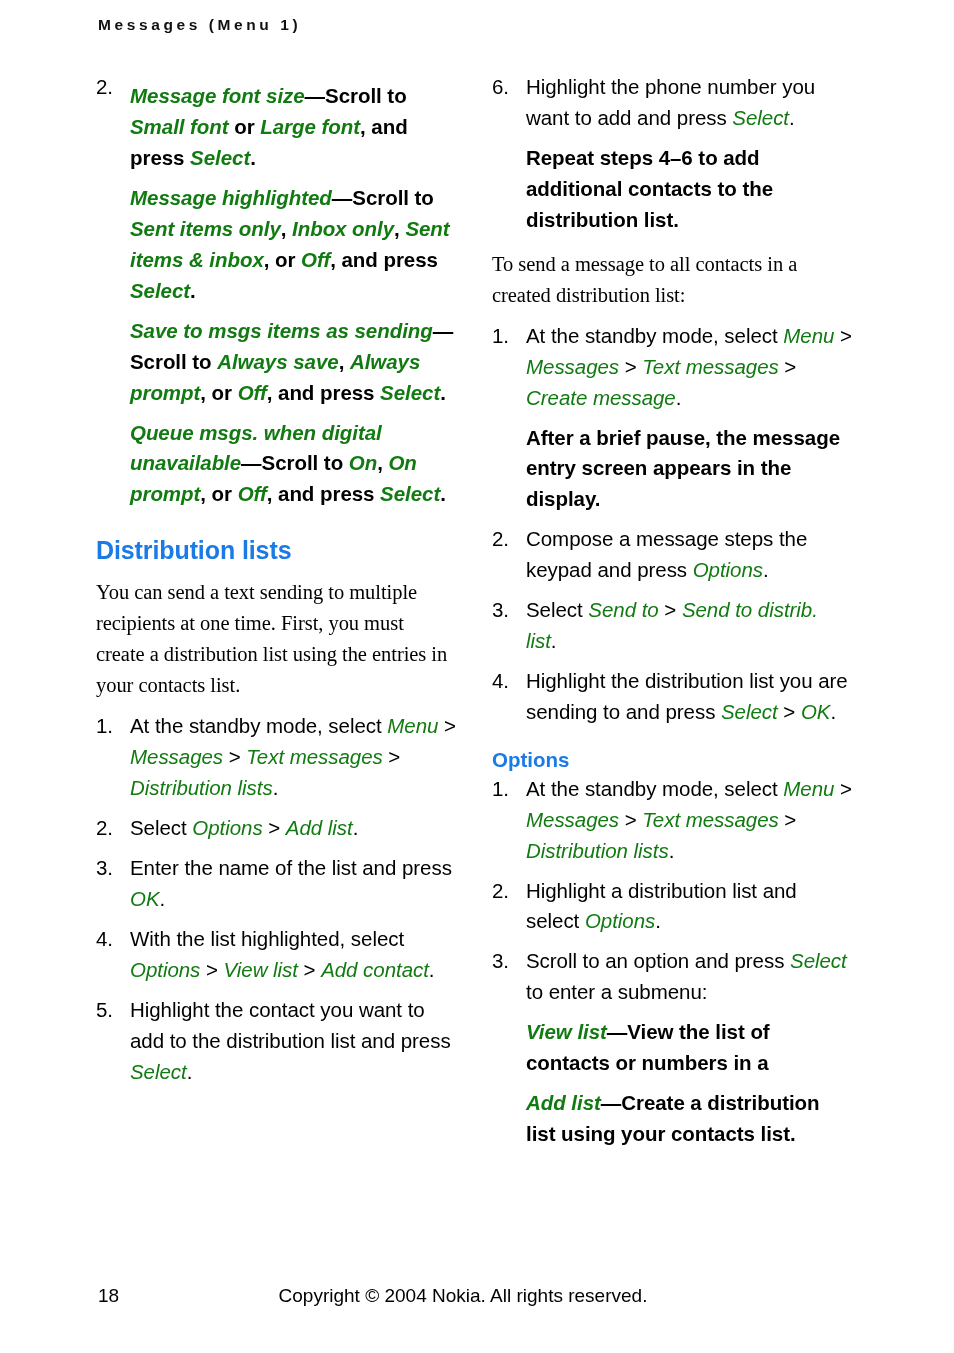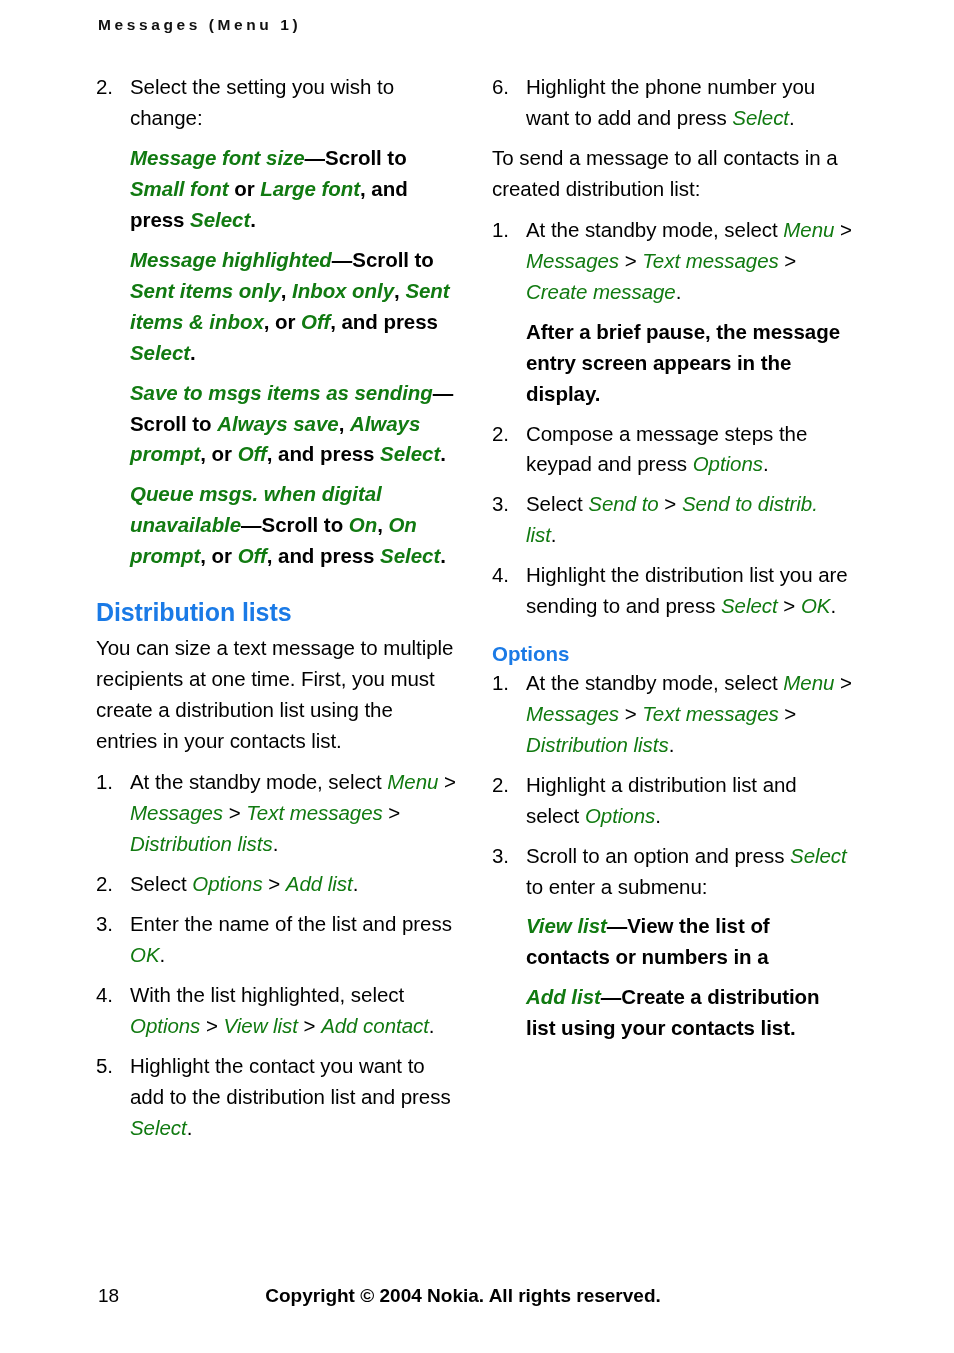--- a/index.html
+++ b/index.html
@@ -59,22 +59,23 @@
   .h2 {
     color: #1a7ae6;
     font-size: 20.5px;
     font-weight: bold;
     line-height: 1.15;
     margin: 20px 0 2px 0;
   }
   .para {
     font-size: 20.5px;
     line-height: 1.51;
-    margin: 7px 0 10px 0;
+    margin: 13px 0 10px 0;
     letter-spacing: -0.05px;
+    font-family: Liberation Serif, serif;
   }
 
   
   .li {
     position: relative;
     padding-left: 34px;
     font-size: 20.5px;
     line-height: 1.51;
     margin: 0 0 9px 0;
     letter-spacing: -0.05px;
@@ -117,58 +118,58 @@
     font-size: 19px;
     color: #000000;
   }
   .copyright {
     position: absolute;
     left: 0;
     top: 0;
     width: 926px;
     text-align: center;
     font-size: 19px;
-    font-weight: bold;
+    font-weight: normal;
     color: #000000;
   }
 </style>
 </head>
 <body>
 
 <div class="page">
 
   <div class="running-header">Messages (Menu 1)</div>
 
   <div class="columns">
 
     <div class="col col-left">
 
       <div class="li">
-        <span class="num">2.</span><span>Select the setting you wish to change:</span>
+        <span class="num">2.</span>
       </div>
 
       <div class="sub">
         <span class="ui">Message font size</span><span>—Scroll to </span><span class="ui">Small font</span><span> or </span><span class="ui">Large font</span><span>, and press </span><span class="ui">Select</span><span>.</span>
       </div>
 
       <div class="sub">
         <span class="ui">Message highlighted</span><span>—Scroll to </span><span class="ui">Sent items only</span><span>, </span><span class="ui">Inbox only</span><span>, </span><span class="ui">Sent items &amp; inbox</span><span>, or </span><span class="ui">Off</span><span>, and press </span><span class="ui">Select</span><span>.</span>
       </div>
 
       <div class="sub">
         <span class="ui">Save to msgs items as sending</span><span>—Scroll to </span><span class="ui">Always save</span><span>, </span><span class="ui">Always prompt</span><span>, or </span><span class="ui">Off</span><span>, and press </span><span class="ui">Select</span><span>.</span>
       </div>
 
       <div class="sub">
         <span class="ui">Queue msgs. when digital unavailable</span><span>—Scroll to </span><span class="ui">On</span><span>, </span><span class="ui">On prompt</span><span>, or </span><span class="ui">Off</span><span>, and press </span><span class="ui">Select</span><span>.</span>
       </div>
 
       <div class="h1">Distribution lists</div>
 
-      <div class="para">You can size a text message to multiple recipients at one time. First, you must create a distribution list using the entries in your contacts list.</div>
+      <div class="para">You can send a text sending to multiple recipients at one time. First, you must create a distribution list using the entries in your contacts list.</div>
 
       <div class="li">
         <span class="num">1.</span><span>At the standby mode, select </span><span class="ui">Menu</span><span class="sep"> &gt; </span><span class="ui">Messages</span><span class="sep"> &gt; </span><span class="ui">Text messages</span><span class="sep"> &gt; </span><span class="ui">Distribution lists</span><span>.</span>
       </div>
 
       <div class="li">
         <span class="num">2.</span><span>Select </span><span class="ui">Options</span><span class="sep"> &gt; </span><span class="ui">Add list</span><span>.</span>
       </div>
 
       <div class="li">
@@ -184,20 +185,21 @@
       </div>
 
     </div>
 
     <div class="col col-right">
 
       <div class="li">
         <span class="num">6.</span><span>Highlight the phone number you want to add and press </span><span class="ui">Select</span><span>.</span>
       </div>
 
+      <div class="sub">Repeat steps 4–6 to add additional contacts to the distribution list.</div>
 
 
       <div class="para">To send a message to all contacts in a created distribution list:</div>
 
       <div class="li">
         <span class="num">1.</span><span>At the standby mode, select </span><span class="ui">Menu</span><span class="sep"> &gt; </span><span class="ui">Messages</span><span class="sep"> &gt; </span><span class="ui">Text messages</span><span class="sep"> &gt; </span><span class="ui">Create message</span><span>.</span>
       </div>
 
       <div class="sub">After a brief pause, the message entry screen appears in the display.</div>
 

